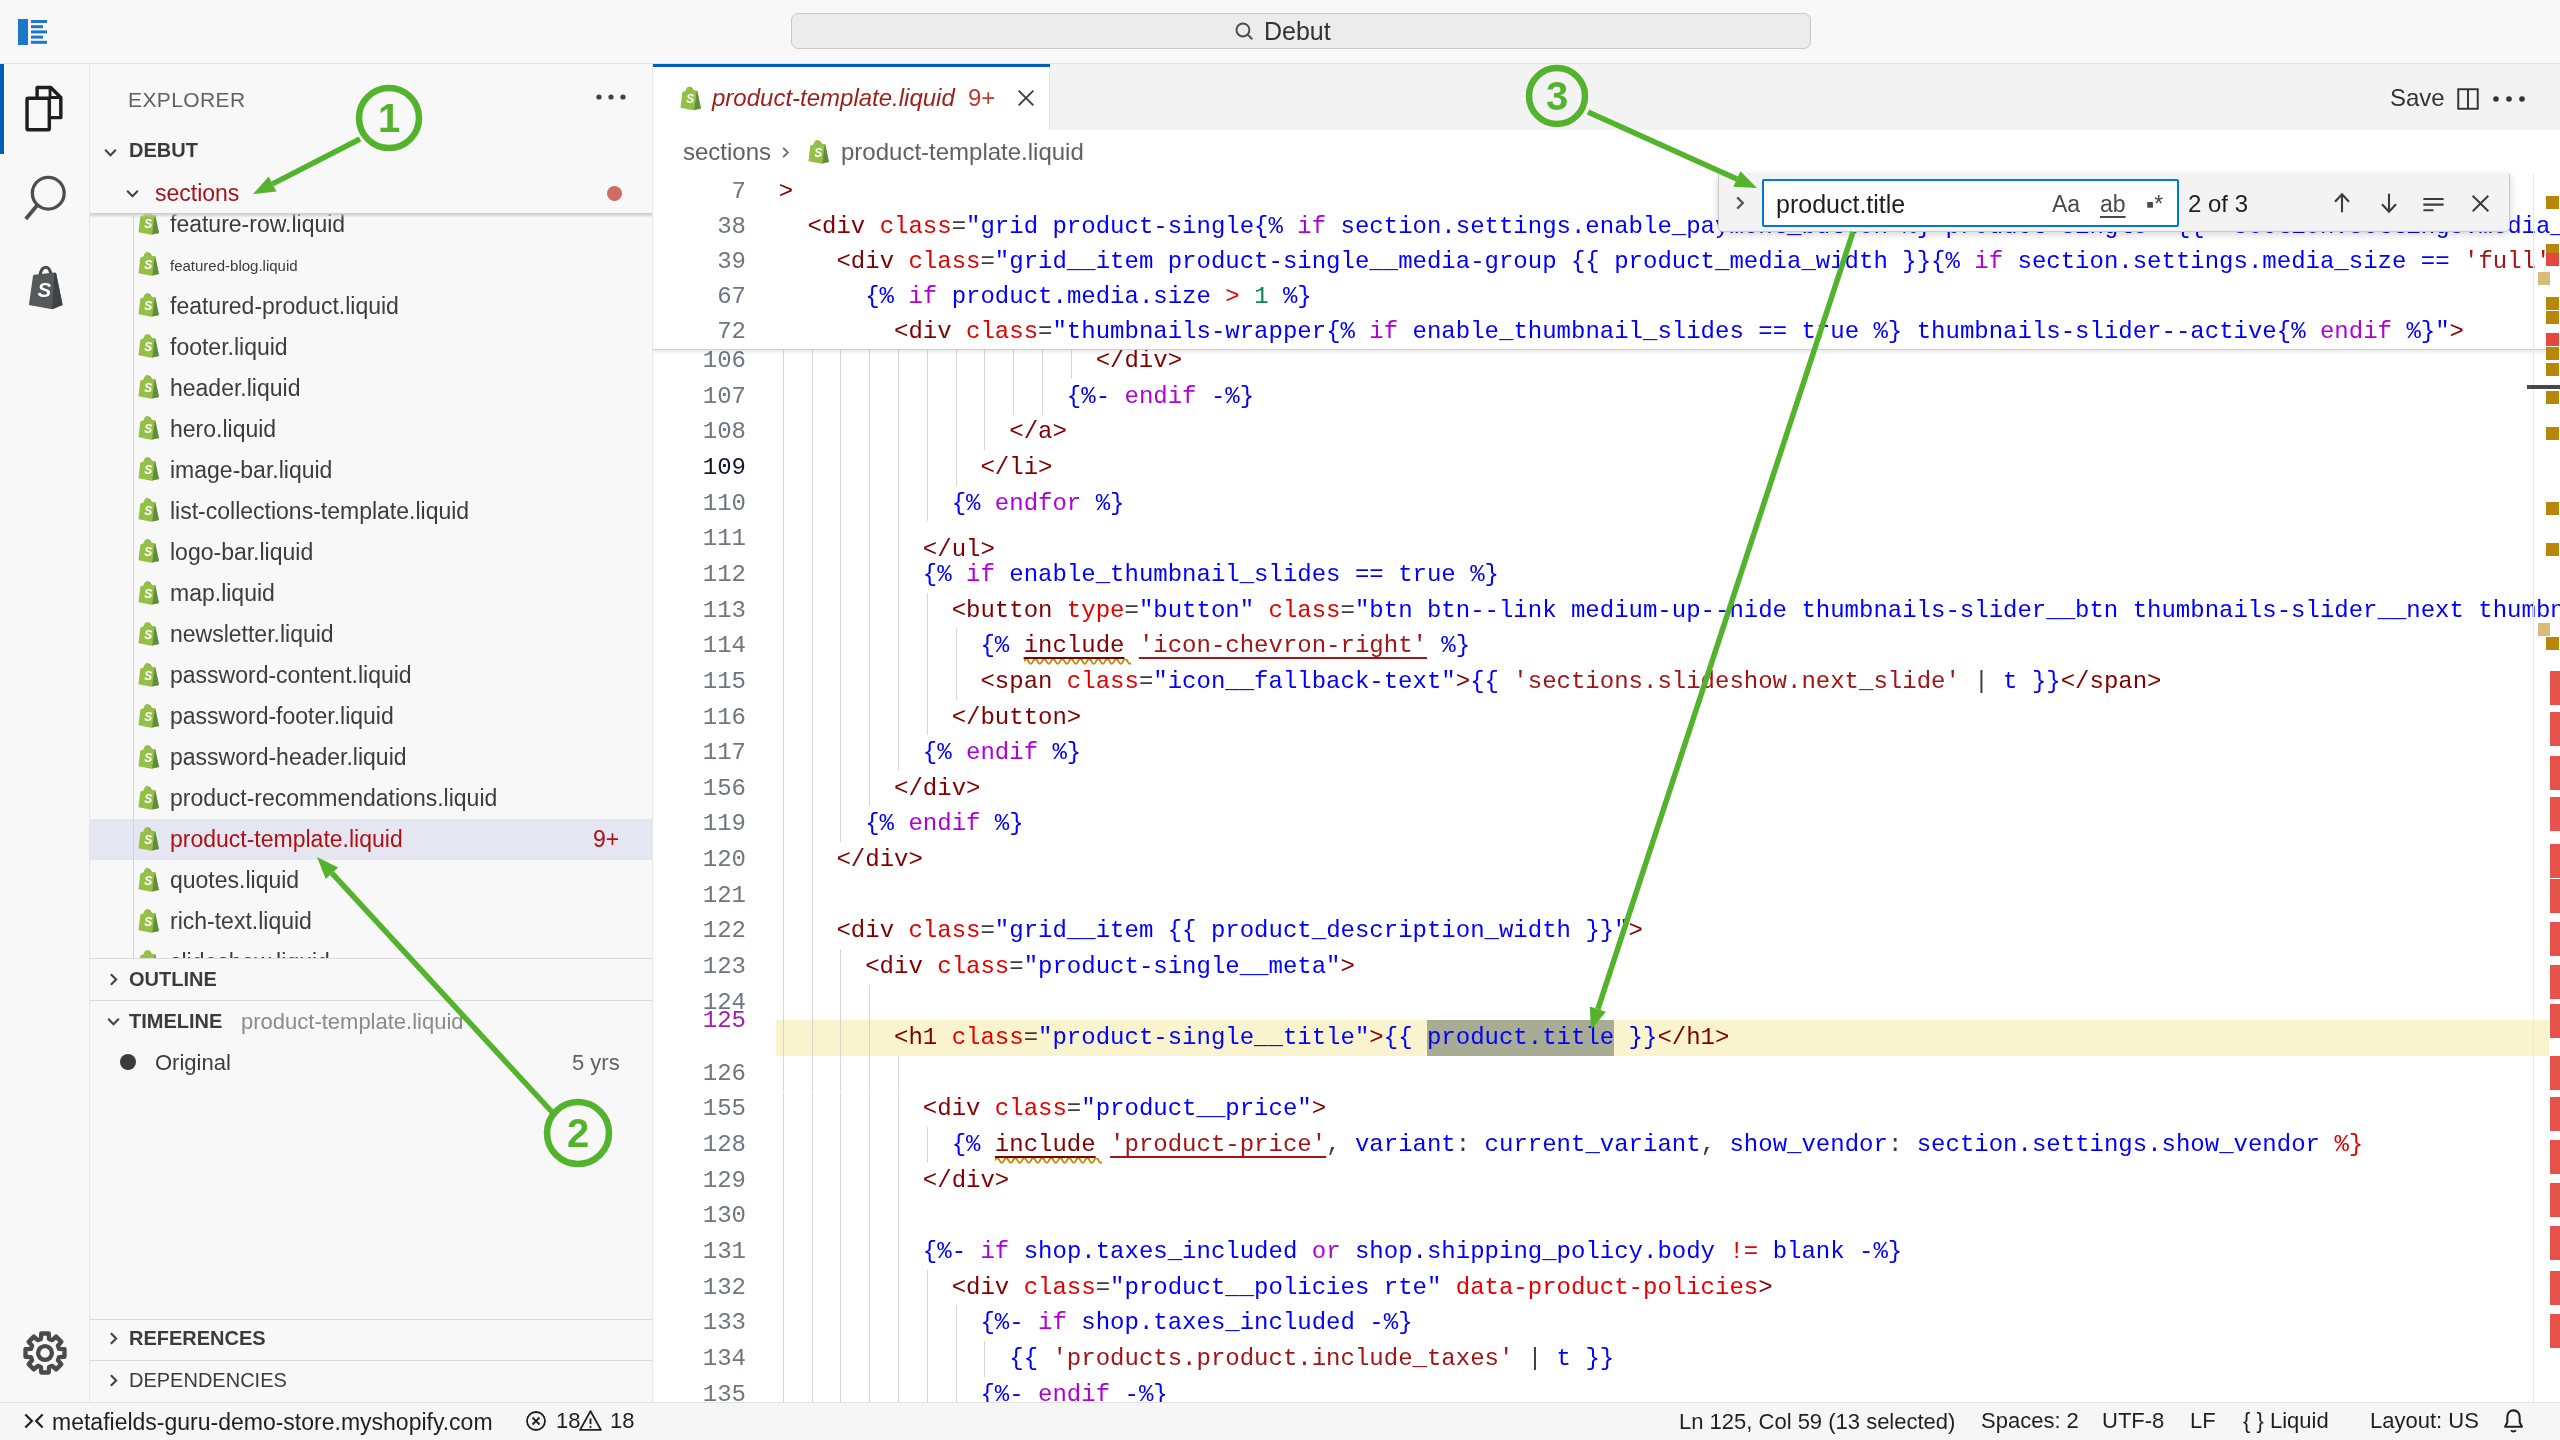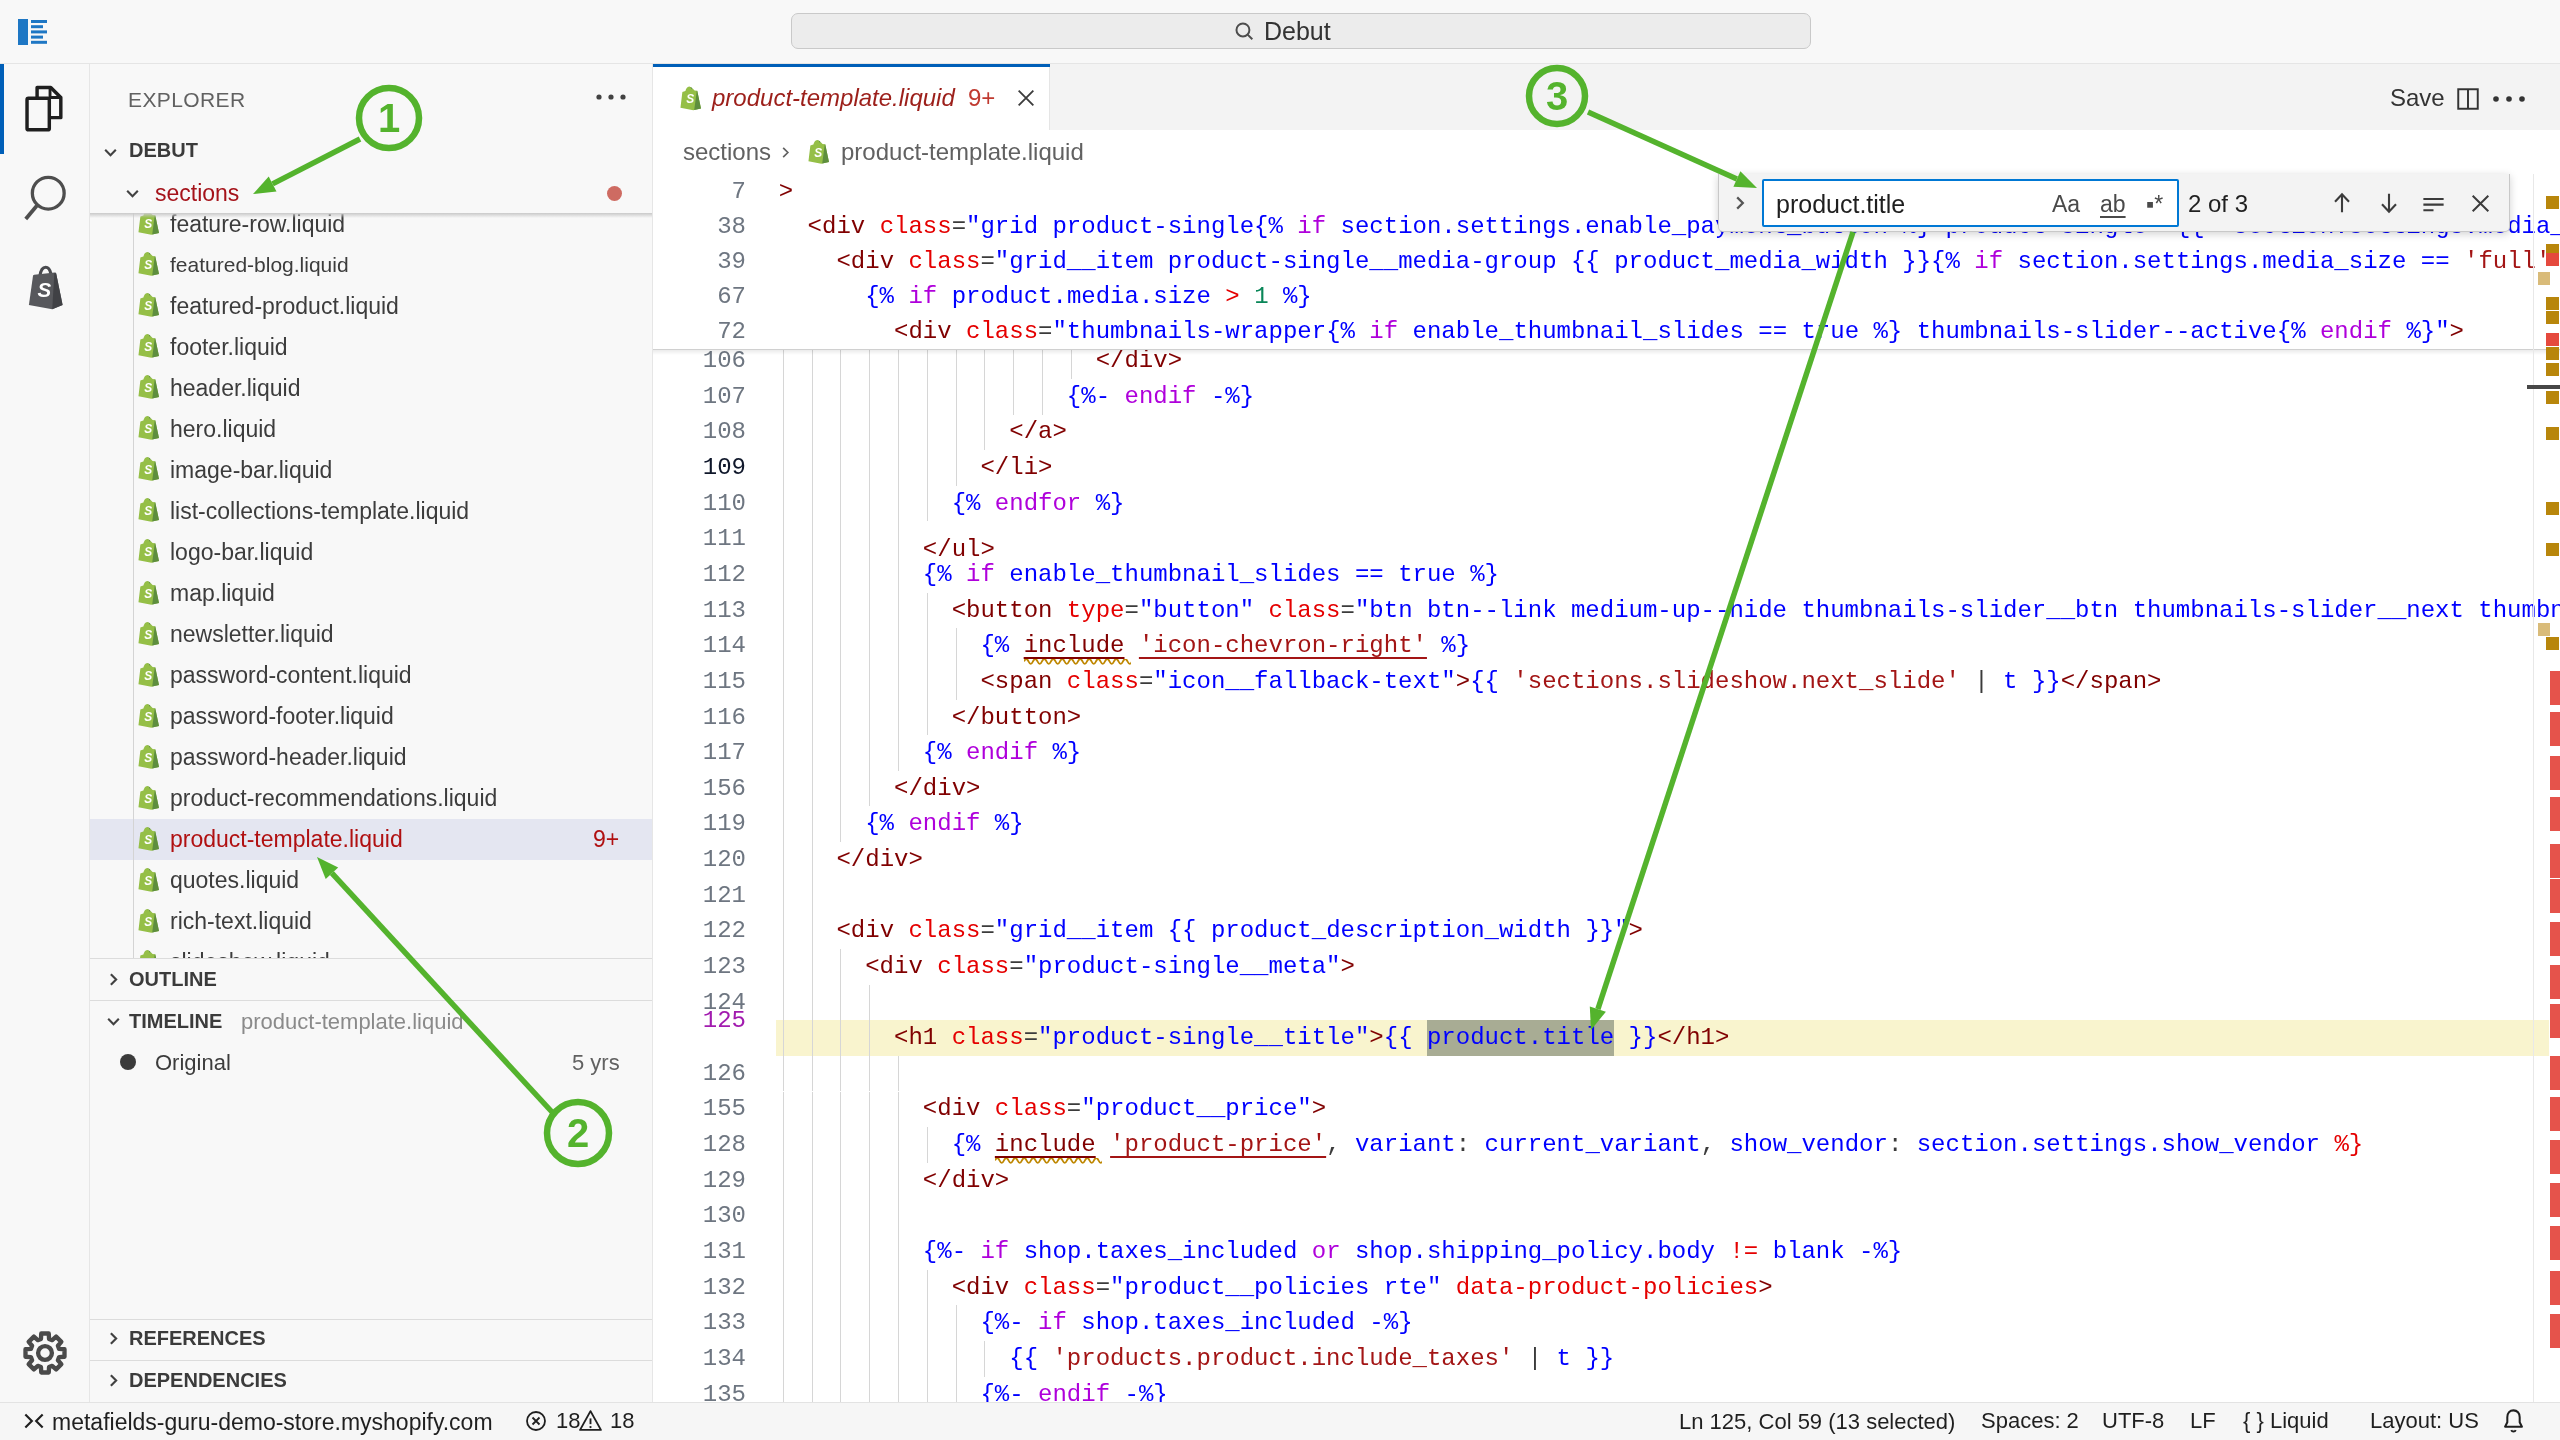--- a/index.html
+++ b/index.html
@@ -73,21 +73,21 @@
 <div class="ab" style="left:90px;top:203.0px;width:562px;height:41px;position:absolute">
     <svg class="ab" style="left:47px;top:7px" width="22" height="26" viewBox="0 0 24 28">
       <use href="#bagG"></use>
     </svg>
     <div class="rlabel" style="color:#3c3c3c;font-size:23px">feature-row.liquid</div>
   </div>
 <div class="ab" style="left:90px;top:244.1px;width:562px;height:41px;position:absolute">
     <svg class="ab" style="left:47px;top:7px" width="22" height="26" viewBox="0 0 24 28">
       <use href="#bagG"></use>
     </svg>
-    <div class="rlabel" style="color:#3c3c3c;font-size:21px">featured-blog.liquid</div>
+    <div class="rlabel" style="color:#3c3c3c;font-size:15px">featured-blog.liquid</div>
   </div>
 <div class="ab" style="left:90px;top:285.1px;width:562px;height:41px;position:absolute">
     <svg class="ab" style="left:47px;top:7px" width="22" height="26" viewBox="0 0 24 28">
       <use href="#bagG"></use>
     </svg>
     <div class="rlabel" style="color:#3c3c3c;font-size:23px">featured-product.liquid</div>
   </div>
 <div class="ab" style="left:90px;top:326.1px;width:562px;height:41px;position:absolute">
     <svg class="ab" style="left:47px;top:7px" width="22" height="26" viewBox="0 0 24 28">
       <use href="#bagG"></use>
@@ -213,21 +213,21 @@
 <div class="ab" style="left:572px;top:1050px;font-size:22px;color:#616161">5 yrs</div>
 <div class="ab" style="left:90px;top:1319px;width:562px;height:1px;background:#dcdcdc"></div>
 <svg class="ab" style="left:104.5px;top:1329.5px" width="17" height="17" viewBox="0 0 16 16">
     <path d="M5.5 3 10.5 8 5.5 13" fill="none" stroke="#424242" stroke-width="2.0"></path>
   </svg>
 <div class="ab" style="left:129px;top:1327px;font-size:20px;font-weight:bold;color:#3b3b3b">REFERENCES</div>
 <div class="ab" style="left:90px;top:1360px;width:562px;height:1px;background:#dcdcdc"></div>
 <svg class="ab" style="left:104.5px;top:1371.5px" width="17" height="17" viewBox="0 0 16 16">
     <path d="M5.5 3 10.5 8 5.5 13" fill="none" stroke="#424242" stroke-width="2.0"></path>
   </svg>
-<div class="ab" style="left:129px;top:1369px;font-size:20px;font-weight:bold;color:#3b3b3b">DEPENDENCIES</div>
+<div class="ab" style="left:129px;top:1369px;font-size:20px;font-weight:normal;color:#3b3b3b">DEPENDENCIES</div>
 <div class="ab" style="left:653px;top:64px;width:1907px;height:66px;background:#f3f3f3"></div>
 <div class="ab" style="left:653px;top:64px;width:397px;height:66px;background:#fff;border-right:1px solid #e5e5e5"></div>
 <div class="ab" style="left:653px;top:64px;width:397px;height:3px;background:#005fb8"></div>
 <svg class="ab" style="left:679px;top:85px" width="22" height="27" viewBox="0 0 24 28">
     <use href="#bagG"></use>
   </svg>
 <div class="ab" style="left:712px;top:84px;font-size:24px;font-style:italic;color:#9c1f1a">product-template.liquid</div>
 <div class="ab" style="left:968px;top:84px;font-size:24px;color:#c03a30">9+</div>
 <svg class="ab" style="left:1015px;top:87px" width="22" height="22" viewBox="0 0 24 24">
     <path d="M4 4 20 20 M20 4 4 20" stroke="#3c3c3c" stroke-width="2.0"></path>

